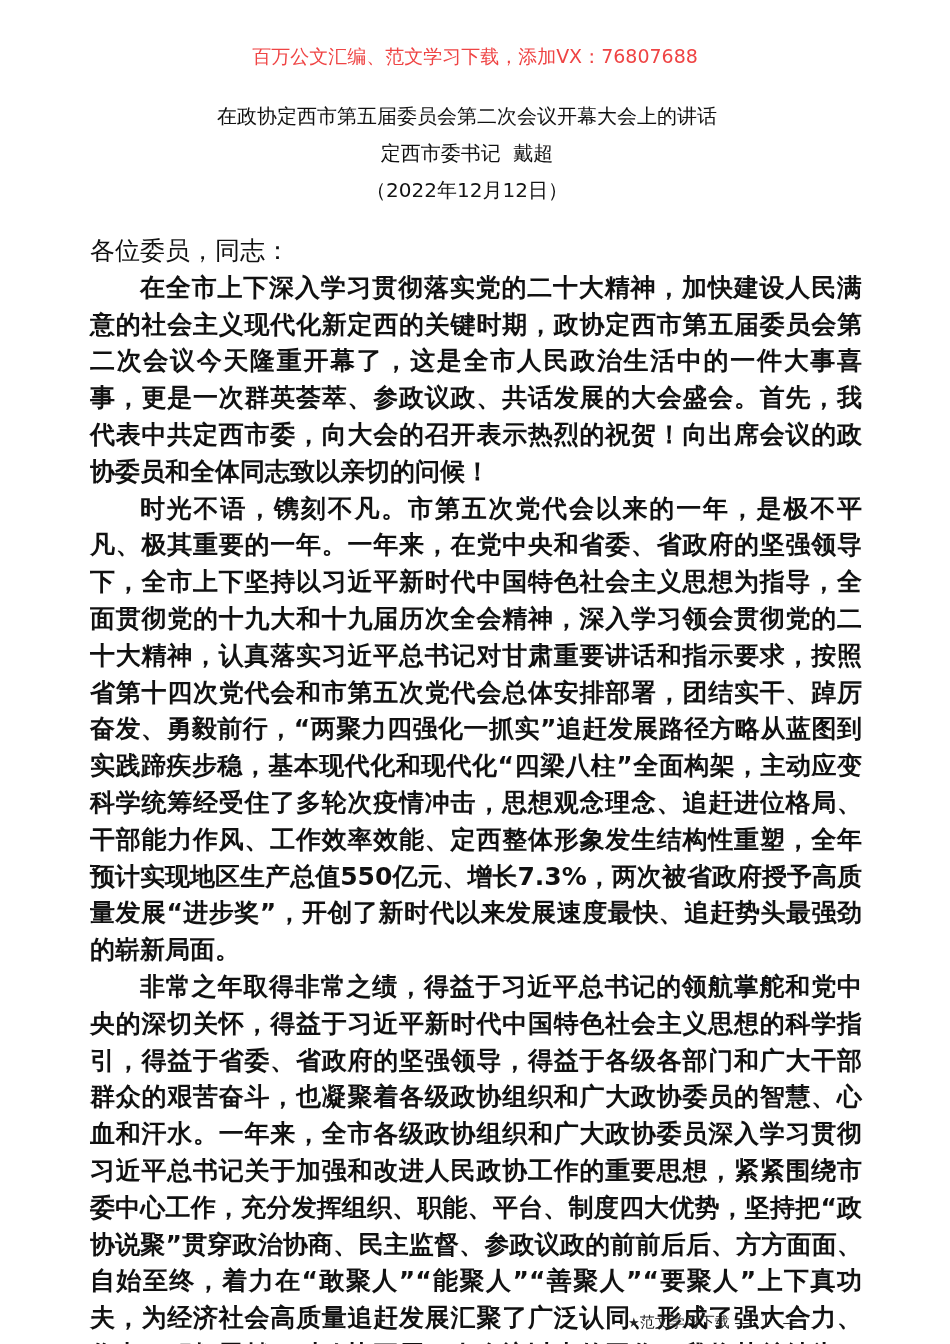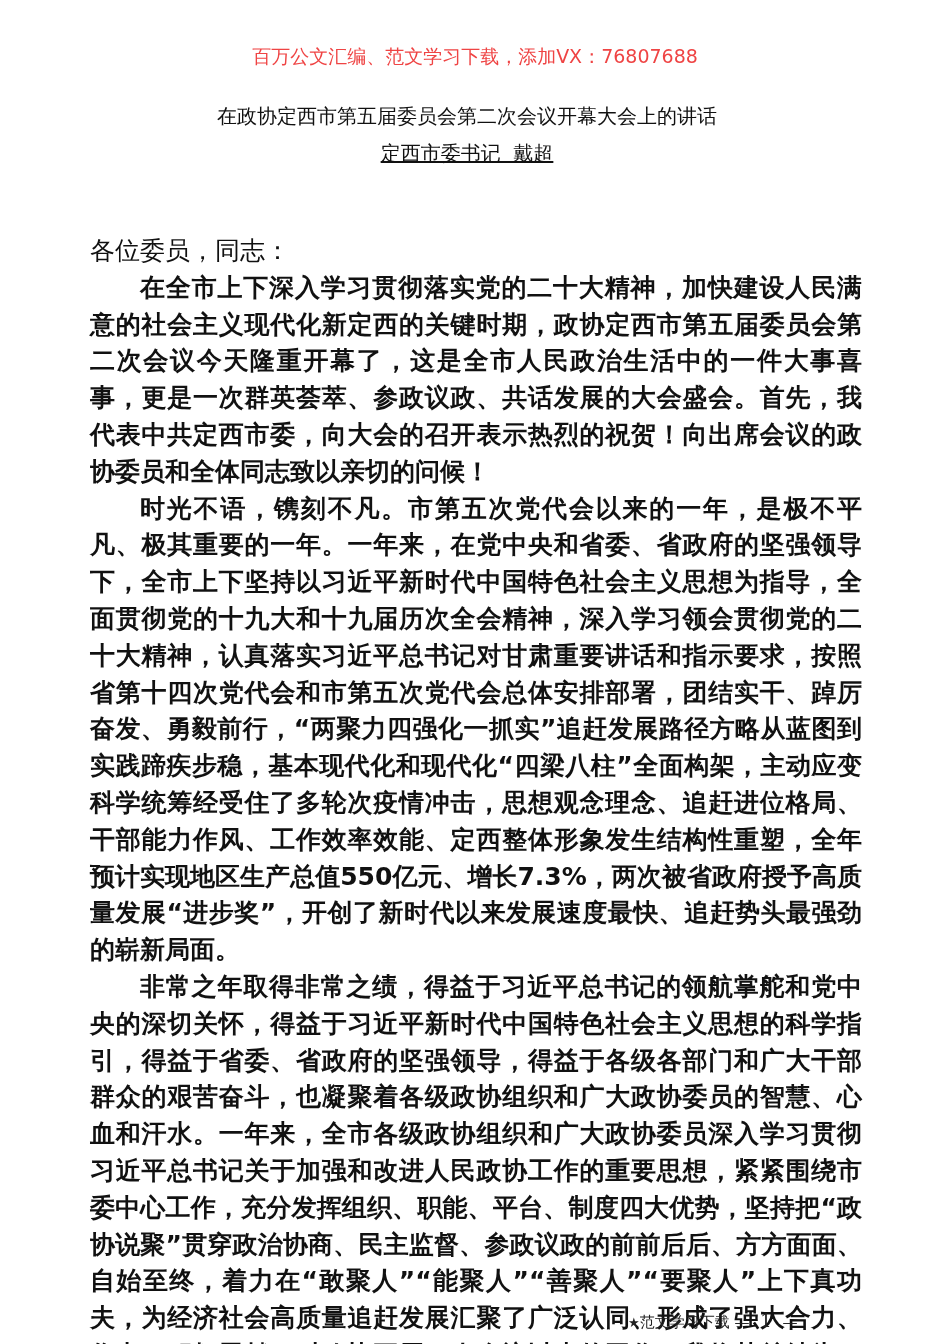--- a/index.html
+++ b/index.html
@@ -34,21 +34,22 @@
   }
   .footer .dash { font-family: "DejaVu Serif", serif; }
 </style>
 </head>
 <body>
 
 <div class="banner">百万公文汇编、范文学习下载，添加VX：76807688</div>
 
 <div class="title-block">
   <div>在政协定西市第五届委员会第二次会议开幕大会上的讲话</div>
-  <div style="white-space:pre;text-decoration:underline;">定西市委书记  戴超</div>
+  <div style="white-space:pre;">定西市委书记  戴超</div>
+  <div>（2022年12月12日）</div>
 </div>
 
 <div class="body-text">
   <p>各位委员，同志：</p>
   <p class="indent">在全市上下深入学习贯彻落实党的二十大精神，加快建设人民满意的社会主义现代化新定西的关键时期，政协定西市第五届委员会第二次会议今天隆重开幕了，这是全市人民政治生活中的一件大事喜事，更是一次群英荟萃、参政议政、共话发展的大会盛会。首先，我代表中共定西市委，向大会的召开表示热烈的祝贺！向出席会议的政协委员和全体同志致以亲切的问候！</p>
   <p class="indent">时光不语，镌刻不凡。市第五次党代会以来的一年，是极不平凡、极其重要的一年。一年来，在党中央和省委、省政府的坚强领导下，全市上下坚持以习近平新时代中国特色社会主义思想为指导，全面贯彻党的十九大和十九届历次全会精神，深入学习领会贯彻党的二十大精神，认真落实习近平总书记对甘肃重要讲话和指示要求，按照省第十四次党代会和市第五次党代会总体安排部署，团结实干、踔厉奋发、勇毅前行，“两聚力四强化一抓实”追赶发展路径方略从蓝图到实践蹄疾步稳，基本现代化和现代化“四梁八柱”全面构架，主动应变科学统筹经受住了多轮次疫情冲击，思想观念理念、追赶进位格局、干部能力作风、工作效率效能、定西整体形象发生结构性重塑，全年预计实现地区生产总值550亿元、增长7.3%，两次被省政府授予高质量发展“进步奖”，开创了新时代以来发展速度最快、追赶势头最强劲的崭新局面。</p>
   <p class="indent">非常之年取得非常之绩，得益于习近平总书记的领航掌舵和党中央的深切关怀，得益于习近平新时代中国特色社会主义思想的科学指引，得益于省委、省政府的坚强领导，得益于各级各部门和广大干部群众的艰苦奋斗，也凝聚着各级政协组织和广大政协委员的智慧、心血和汗水。一年来，全市各级政协组织和广大政协委员深入学习贯彻习近平总书记关于加强和改进人民政协工作的重要思想，紧紧围绕市委中心工作，充分发挥组织、职能、平台、制度四大优势，坚持把“政协说聚”贯穿政治协商、民主监督、参政议政的前前后后、方方面面、自始至终，着力在“敢聚人”“能聚人”“善聚人”“要聚人”上下真功夫，为经济社会高质量追赶发展汇聚了广泛认同、形成了强大合力、作出了积极贡献。对政协五届一次会议以来的工作，我将其总结为四个深刻变化。</p>
 </div>
 
 <div class="footer">

